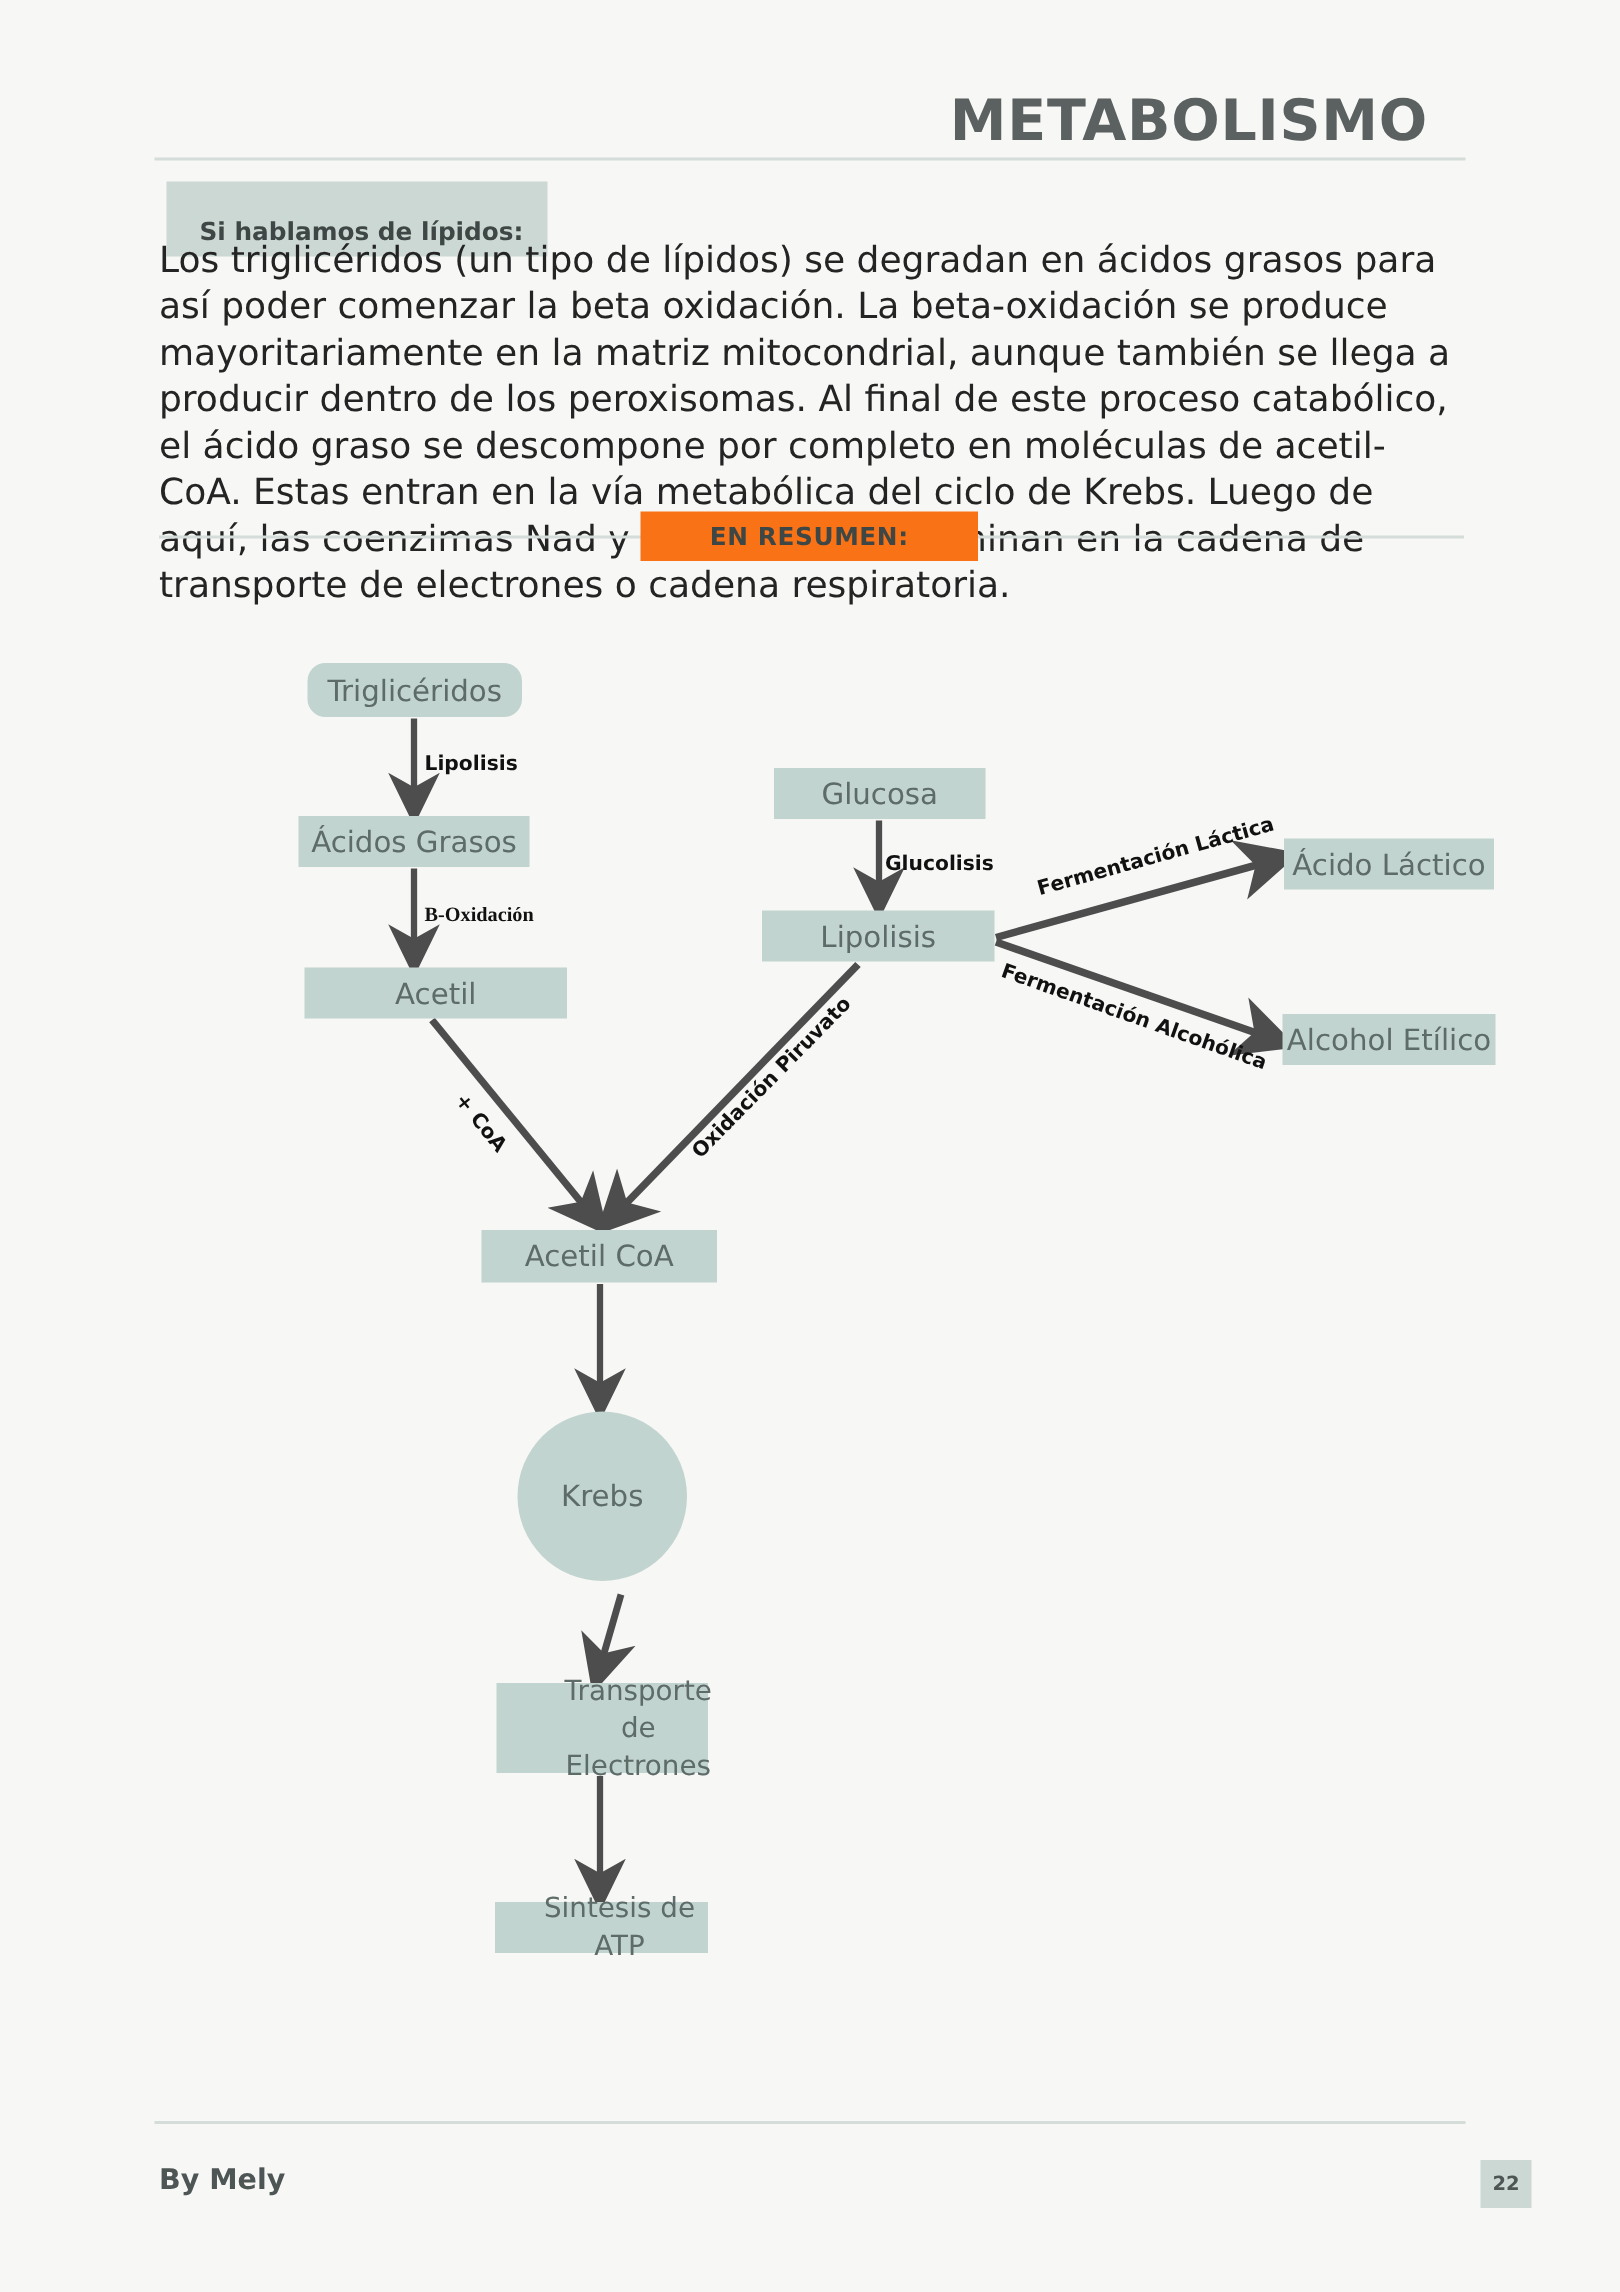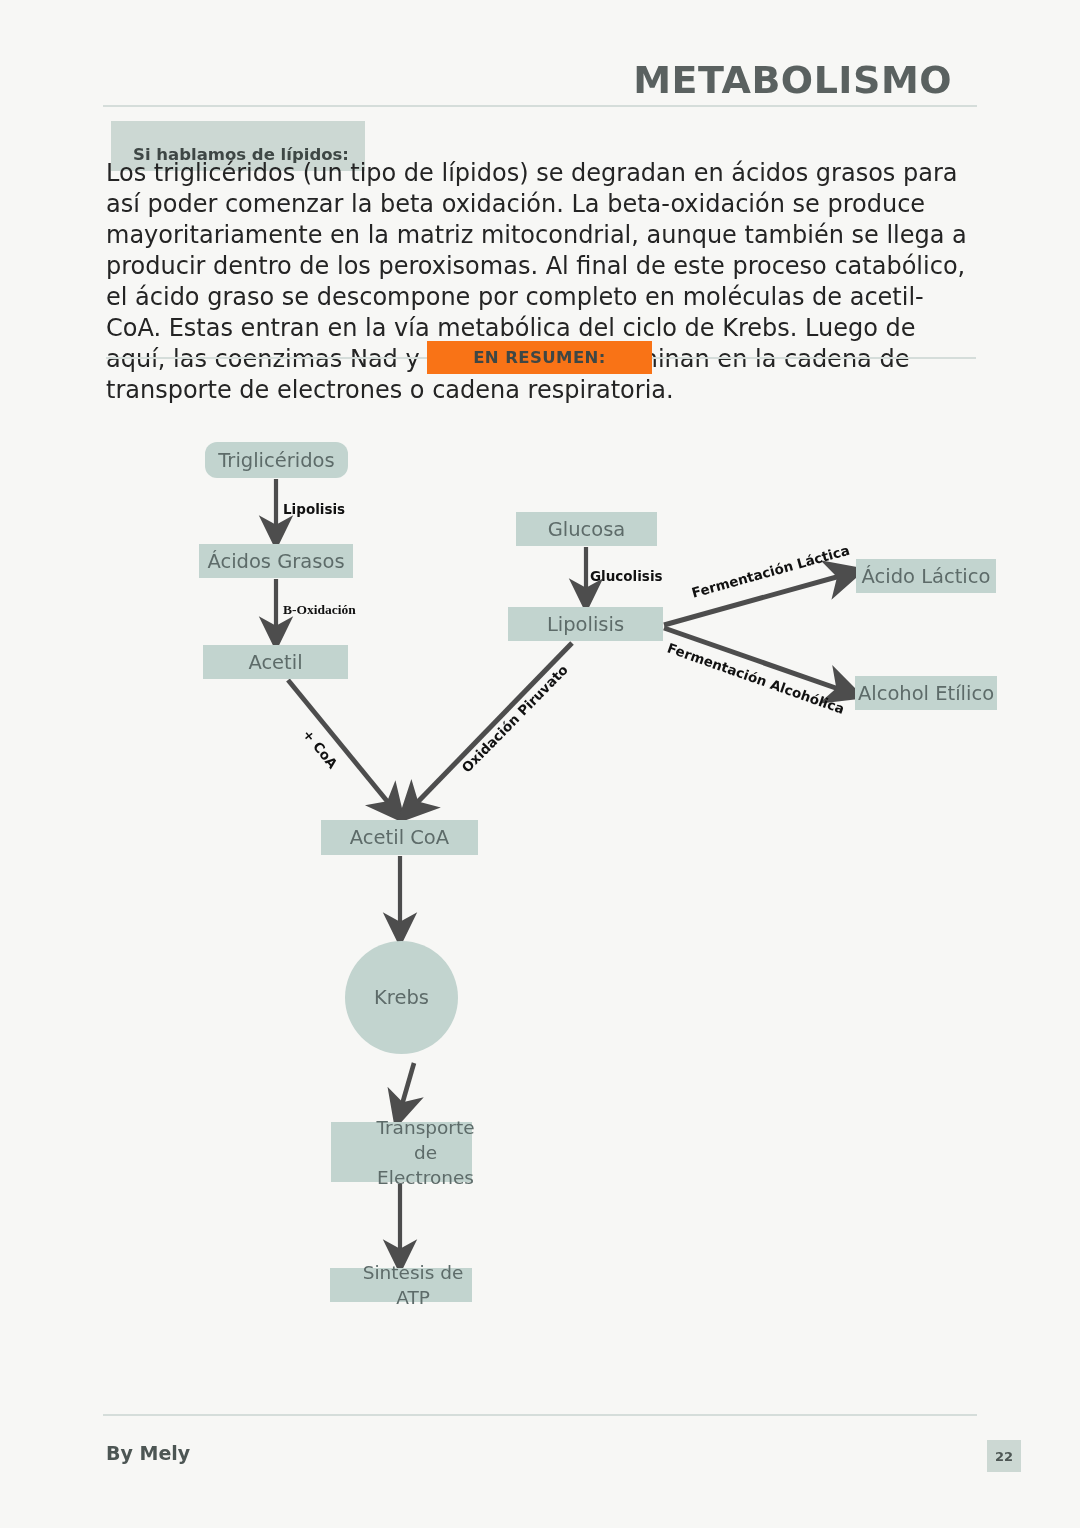--- a/index.html
+++ b/index.html
@@ -203,21 +203,21 @@
 
       <line x1="414" y1="1063" x2="399" y2="1115" stroke="#4d4d4d" stroke-width="4.6" marker-end="url(#ah)"></line>
 
       <line x1="400" y1="1184" x2="400" y2="1261" stroke="#4d4d4d" stroke-width="4.2" marker-end="url(#ah)"></line>
     </svg>
 
     <div class="node" style="left:205px; top:442px; width:143px; height:36px;border-radius:12px;">Triglicéridos</div>
 
     <div class="node" style="left:199px; top:544px; width:154px; height:34px;">Ácidos Grasos</div>
 
-    <div class="node" style="left:203px; top:645px; width:145px; height:34px;">Acetil</div>
+    <div class="node" style="left:203px; top:645px; width:175px; height:34px;">Acetil</div>
 
     <div class="node" style="left:516px; top:512px; width:141px; height:34px;">Glucosa</div>
 
     <div class="node" style="left:508px; top:607px; width:155px; height:34px;">Lipolisis</div>
 
     <div class="node" style="left:856px; top:559px; width:140px; height:34px;">Ácido Láctico</div>
 
     <div class="node" style="left:855px; top:676px; width:142px; height:34px;">Alcohol Etílico</div>
 
     <div class="node" style="left:321px; top:820px; width:157px; height:35px;">Acetil CoA</div>

